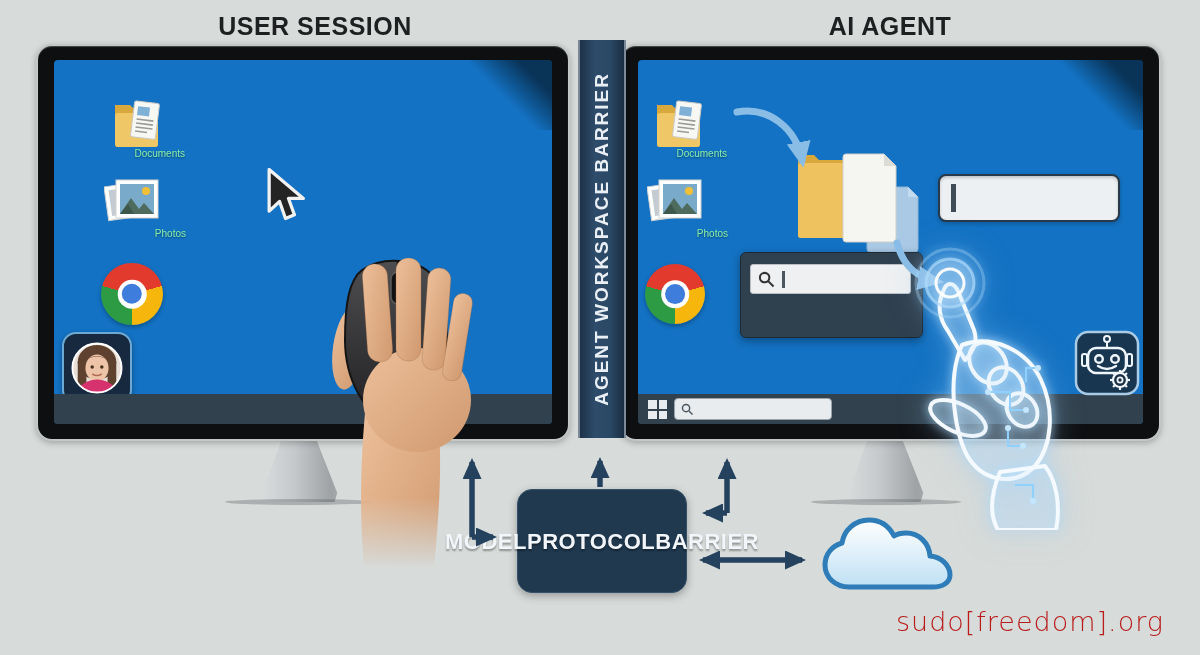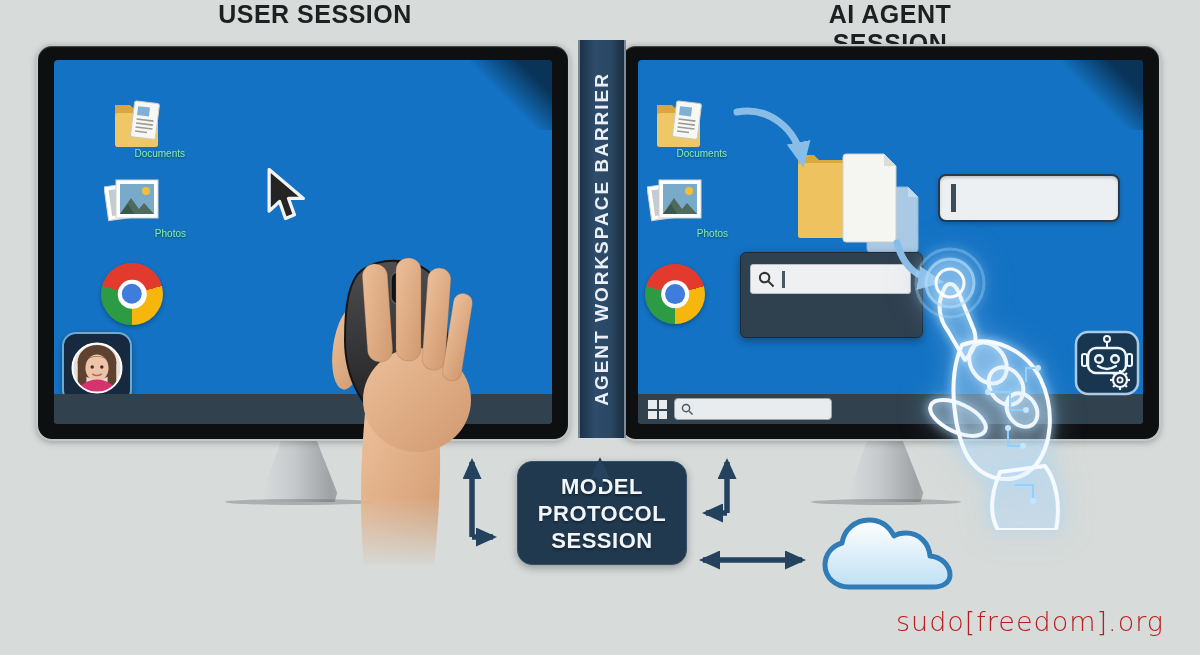--- a/index.html
+++ b/index.html
@@ -1,20 +1,20 @@
 <!DOCTYPE html>
 <html><head>
 <meta charset="utf-8">
 <style>
   html,body{margin:0;padding:0;background:#d7dbd9;font-family:"Liberation Sans",sans-serif;}
   #canvas{position:relative;width:1200px;height:655px;background:#d7dbd9;overflow:hidden;}
   .abs{position:absolute;}
 
   
-  .session-title{position:absolute;top:0;font-size:25px;font-weight:700;color:#1e1f21;letter-spacing:.5px;text-align:center;}
+  .session-title{position:absolute;top:12px;font-size:25px;font-weight:700;color:#1e1f21;letter-spacing:.5px;text-align:center;}
 
   
   .monitor{position:absolute;background:#0e0f11;border:2px solid #c3c7c6;border-radius:16px;box-shadow:0 2px 6px rgba(0,0,0,.25), inset 0 1px 1px rgba(255,255,255,.25);z-index:2;}
   .screen{position:absolute;left:16px;top:14px;right:16px;bottom:15px;background:#1372c3;border-radius:4px;overflow:hidden;}
   .screen .glare{position:absolute;right:0;top:0;width:120px;height:70px;background:linear-gradient(225deg,rgba(0,0,0,.55) 0 18%,transparent 45%);pointer-events:none;}
   .bottom-band{position:absolute;left:0;right:0;bottom:0;height:30px;background:#31414d;}
 
   
   .stand{position:absolute;width:124px;height:66px;background:linear-gradient(90deg,#e6e8e9 0%,#c6c9cb 45%,#9ea2a4 75%,#b9bcbe 100%);clip-path:polygon(36% 0,62% 0,80% 86%,78% 100%,22% 100%,20% 86%);z-index:1;}
   .stand-base{position:absolute;width:150px;height:6px;border-radius:50%;background:rgba(90,95,98,.35);z-index:1;}
@@ -45,21 +45,21 @@
 
   
   .win-logo{position:absolute;left:10px;top:6px;width:19px;height:19px;display:grid;grid-template-columns:1fr 1fr;grid-template-rows:1fr 1fr;gap:2px;}
   .win-logo span{background:#e9ecee;}
   .task-search{position:absolute;left:36px;top:4px;width:158px;height:22px;background:#e8ecef;border:1px solid #9aa3a9;border-radius:4px;display:flex;align-items:center;padding-left:6px;box-sizing:border-box;}
 
   
   .robot-badge{position:absolute;left:1074px;top:330px;z-index:2;}
 
   
-  .mcp-box{position:absolute;left:517px;top:461px;width:168px;height:102px;background:#20394f;border:1px solid #35506a;border-radius:15px;display:flex;flex-direction:column;align-items:center;justify-content:center;box-shadow:0 3px 8px rgba(0,0,0,.3);z-index:2;}
+  .mcp-box{position:absolute;left:517px;top:489px;width:168px;height:102px;background:#20394f;border:1px solid #35506a;border-radius:15px;display:flex;align-items:center;justify-content:center;box-shadow:0 3px 8px rgba(0,0,0,.3);z-index:2;}
   .mcp-line{color:#f2f6fa;font-size:22px;font-weight:700;line-height:27px;letter-spacing:.5px;text-shadow:0 2px 2px rgba(0,0,0,.35);}
 
   
   .watermark{position:absolute;right:36px;top:606px;font-size:27px;font-weight:300;color:#b91c1c;letter-spacing:1px;font-family:"DejaVu Sans",sans-serif;}
 
   
   svg.overlay{position:absolute;left:0;top:0;pointer-events:none;}
   #hand-mouse{z-index:6;}
   #robot-hand{z-index:6;filter:drop-shadow(0 0 5px rgba(175,218,250,.95)) drop-shadow(0 0 14px rgba(140,195,240,.55));}
   #diagram-arrows{z-index:4;}
@@ -324,21 +324,21 @@
       <circle cx="110" cy="53" r="24" fill="rgba(190,225,250,.22)"></circle>
       <circle cx="110" cy="53" r="14" stroke="rgba(255,255,255,.95)" stroke-width="3"></circle>
       <circle cx="110" cy="53" r="24" stroke="rgba(175,218,250,.7)" stroke-width="3"></circle>
       <circle cx="110" cy="53" r="34" stroke="rgba(175,218,250,.35)" stroke-width="3"></circle>
     </g>
   </svg>
 
   <div class="mcp-box">
     <div class="mcp-line">MODEL</div>
     <div class="mcp-line">PROTOCOL</div>
-    <div class="mcp-line">SESSION</div>
+    <div class="mcp-line">BARRIER</div>
   </div>
 
   <svg id="diagram-arrows" class="overlay" width="1200" height="655" viewBox="0 0 1200 655">
     <defs>
       <marker id="navyhead" markerUnits="userSpaceOnUse" markerWidth="21" markerHeight="19" refX="17" refY="9.5" orient="auto-start-reverse">
         <path d="M0,0 L21,9.5 L0,19 Z" fill="#24415e"></path>
       </marker>
     </defs>
     <g stroke="#24415e" stroke-width="5.5" fill="none">
       <path d="M472,537 L472,462" marker-end="url(#navyhead)"></path>

